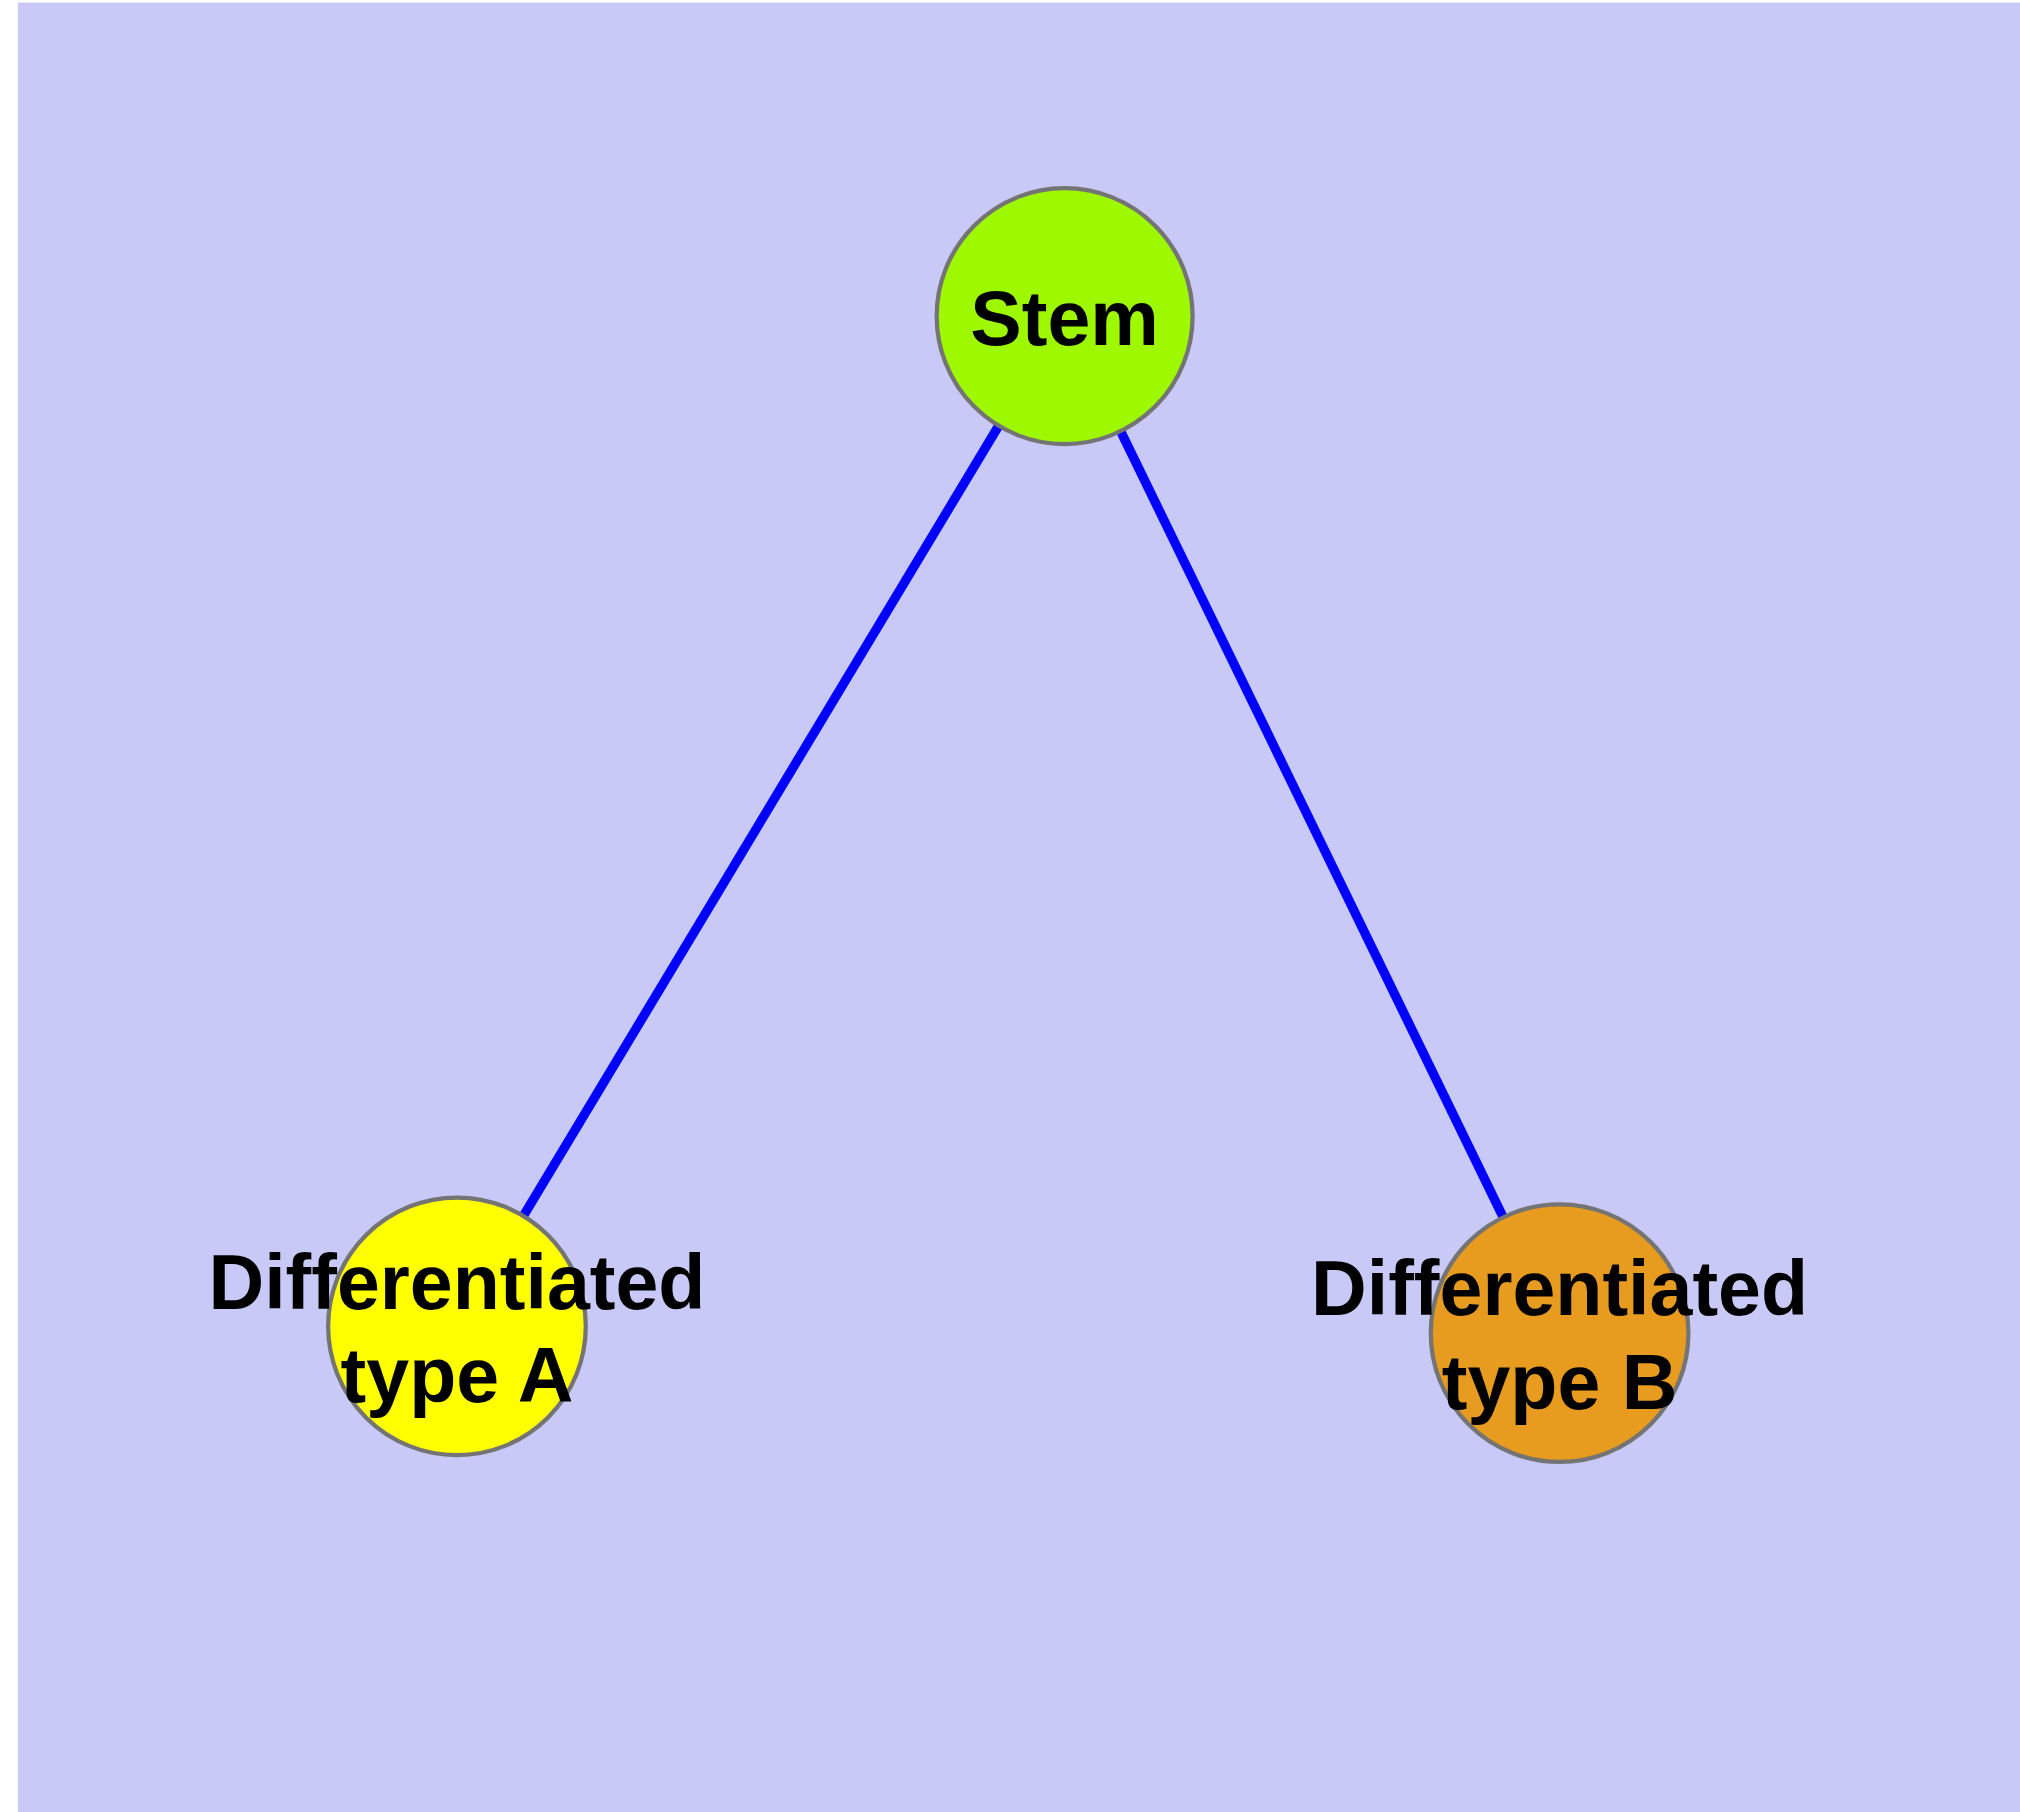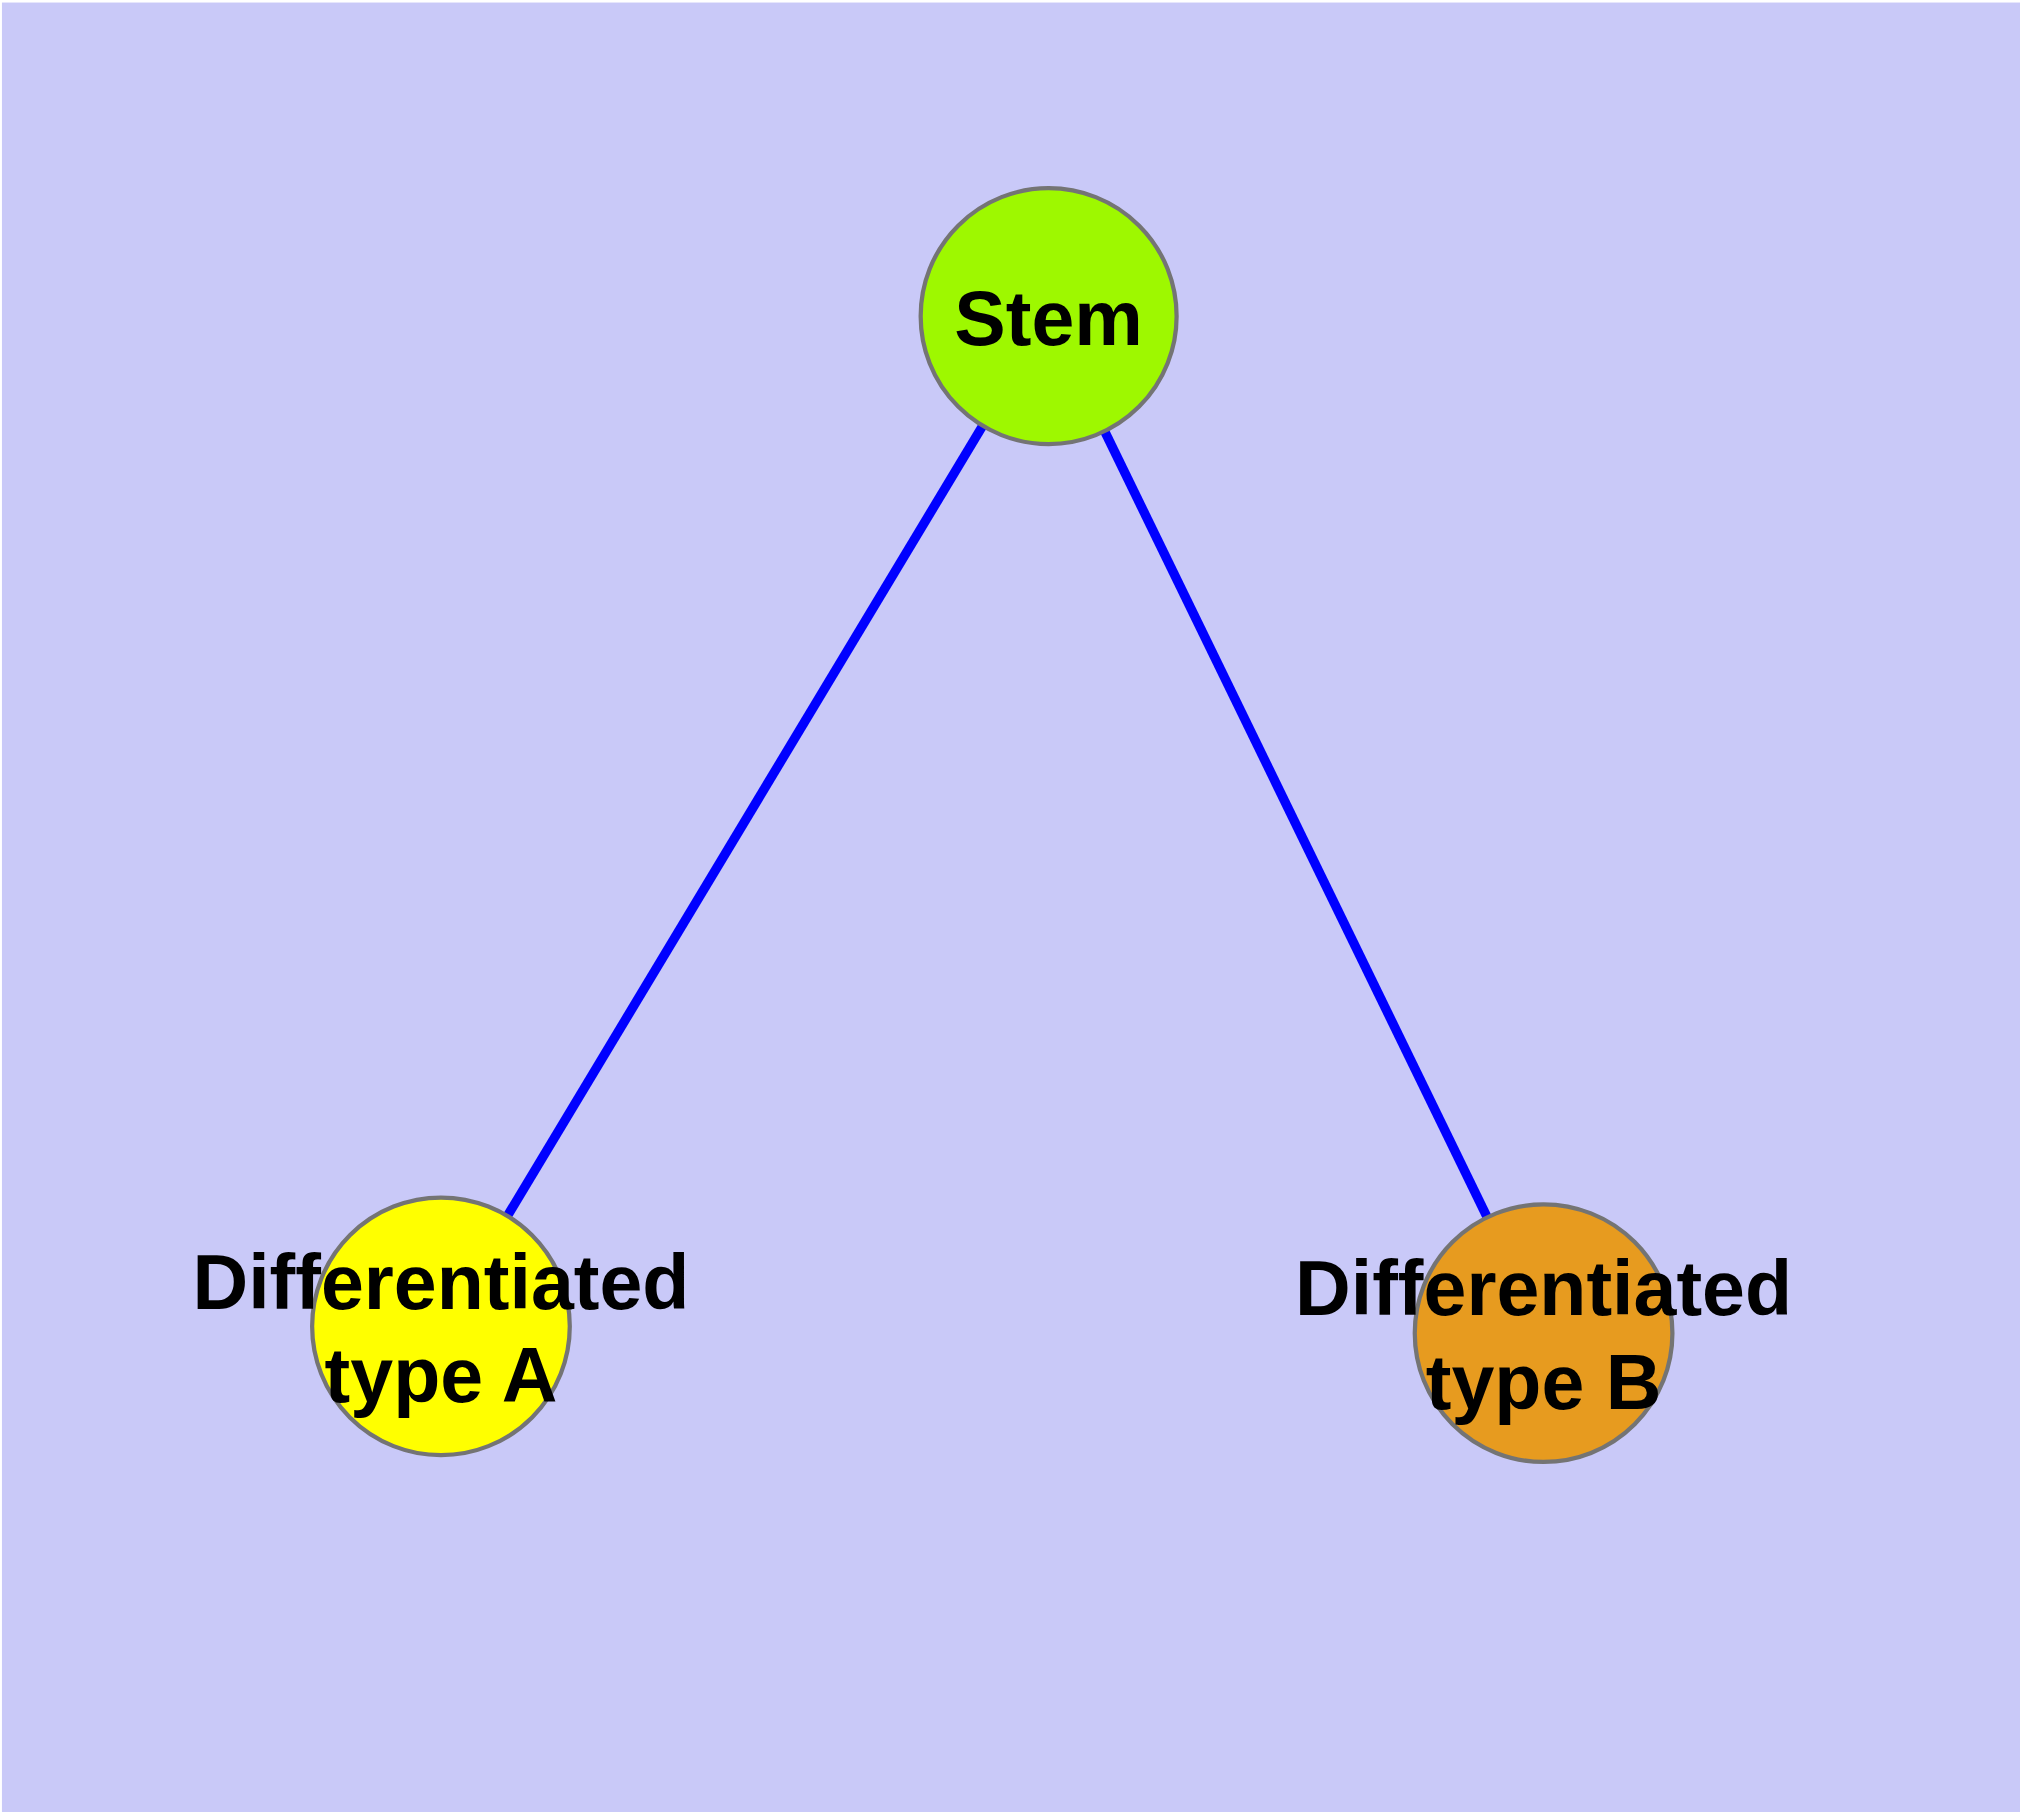--- a/index.html
+++ b/index.html
@@ -7,20 +7,21 @@
     padding: 0;
     width: 2021px;
     height: 1812px;
     background: #FFFFFF; 
     overflow: hidden;
   }
   .figure-wrap {
     position: relative;
     width: 1632px;
     height: 1812px;
+    margin-left: 16px;
   }
   svg { display: block; }
   .node-label {
     font-family: "Liberation Sans", sans-serif;
     font-weight: bold;
   }
 </style>
 </head>
 <body>
 

